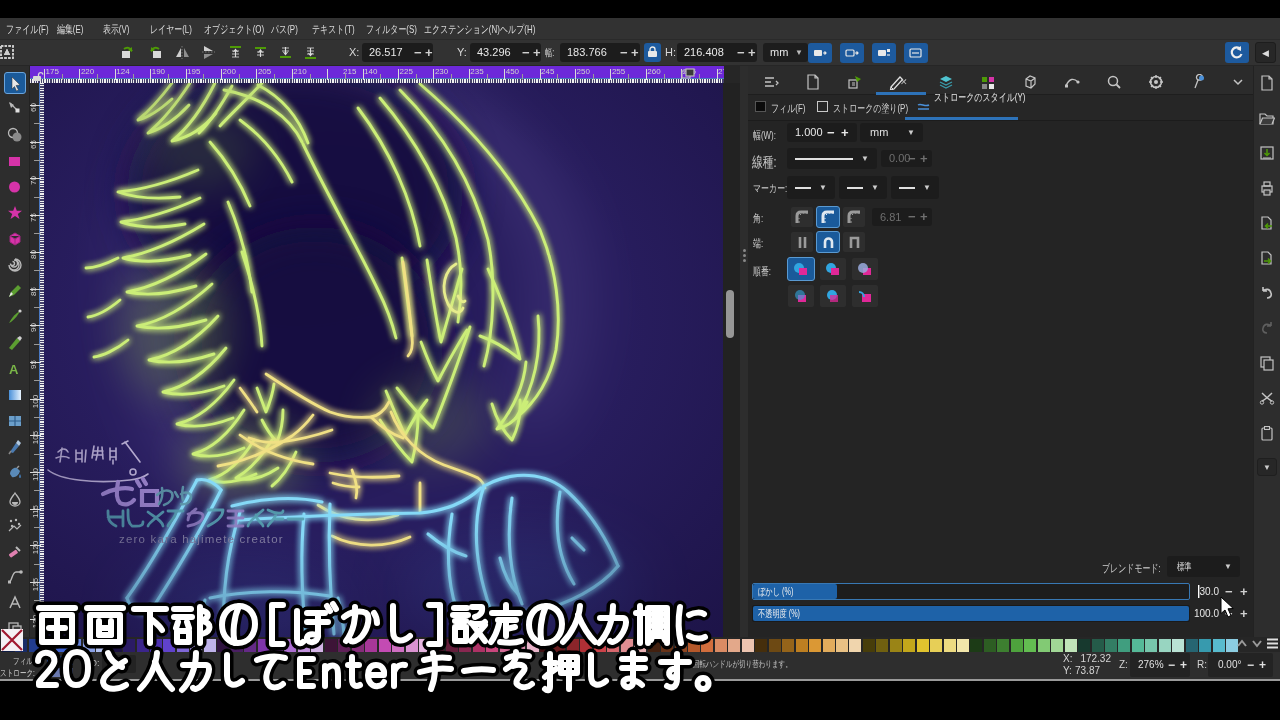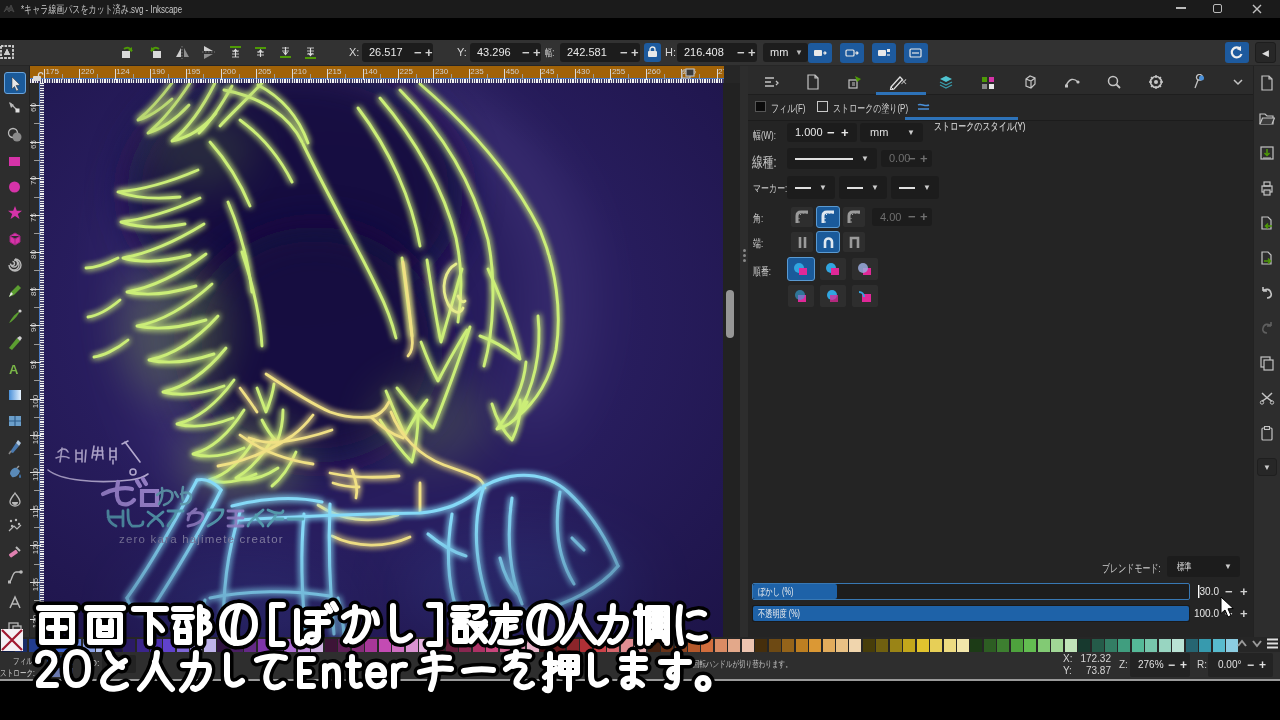--- a/index.html
+++ b/index.html
@@ -9,47 +9,48 @@
 #titlebar{left:0;top:0;width:1280px;height:18px;background:#1b1b1b;color:#c9c9c9;font-size:11px}
 #menubar{left:0;top:18px;width:1280px;height:22px;background:#323232;border-bottom:1px solid #2a2a2a}
 .mi{position:absolute;top:4px;font-size:11px;color:#dedede;white-space:nowrap;transform:scaleX(.72);transform-origin:left}
 #cmdbar{left:0;top:40px;width:1280px;height:26px;background:#323232;border-bottom:1px solid #262626}
 .fld{position:absolute;top:3px;height:19px;background:#1c1c1c;border-radius:3px;color:#e8e8e8;font-size:11px;line-height:19px;padding-left:7px}
 .spn{position:absolute;top:3px;color:#d0d0d0;font-size:13px;line-height:19px;font-weight:bold}
 .lbl{position:absolute;top:6px;font-size:11px;color:#d8d8d8}
 #main{left:0;top:66px;width:1280px;height:571px;background:#262626}
 #toolbox{left:0;top:0;width:30px;height:571px;background:#2d2d2d;border-right:1px solid #222}
 .tool{position:absolute;left:4px;width:22px;height:22px;border-radius:3px}
-#hruler{left:30px;top:0;width:694px;height:17px;background:#a16207;overflow:hidden}
+#hruler{left:30px;top:0;width:694px;height:17px;background:#6d28d9;overflow:hidden}
 #vruler{left:30px;top:17px;width:14px;height:554px;background:#2b2b2b;overflow:hidden}
 #canvas{left:44px;top:17px;width:679px;height:554px;background:#2a1f62;overflow:hidden}
 #vscroll{left:723px;top:17px;width:17px;height:554px;background:#222222}
 #vscroll .thumb{position:absolute;left:3px;top:207px;width:8px;height:48px;background:#969696;border-radius:4px}
 #divider{left:740px;top:0;width:8px;height:571px;background:#2d2d2d}
 #panel{left:748px;top:0;width:505px;height:571px;background:#242424}
 #rtb{left:1253px;top:0;width:27px;height:571px;background:#2d2d2d;border-left:1px solid #222}
 #palette{left:0;top:637px;width:1280px;height:15px;background:#262626}
 .sw{position:absolute;top:2px;width:12px;height:13px}
 #statusbar{left:0;top:652px;width:1280px;height:27px;background:#2e2e2e;color:#cccccc}
 #btmline{left:0;top:679px;width:1280px;height:2px;background:#9a9a9a}
 #blackbar{left:0;top:681px;width:1280px;height:39px;background:#000}
 .cjk{transform:scaleX(.72);transform-origin:left;display:inline-block;white-space:nowrap}
 </style></head><body>
 <div id="app">
 
-<div id="titlebar" class="ab">
-<svg class="ab" style="left:3px;top:3px" width="12" height="12" viewBox="0 0 12 12">
-        <path d="M1 9 L4 3 L6 6 L8 2 L11 9 L8 7 L6 9 L4 6 Z" fill="#3a3a3a" stroke="#555" stroke-width="0.6"></path>
-      </svg>
-<div class="ab" style="left:21px;top:2px"><span class="cjk">*キャラ線画パスをカット済み.svg - Inkscape</span></div>
-<div class="ab" style="left:1176px;top:7px;width:10px;height:2px;background:#bbb"></div>
-<div class="ab" style="left:1213px;top:4px;width:9px;height:9px;border:1.4px solid #bbb;border-radius:2px"></div>
-<svg class="ab" style="left:1251px;top:3px" width="12" height="12" viewBox="0 0 12 12">
-        <path d="M2 2 L10 10 M10 2 L2 10" stroke="#c0c0c0" stroke-width="1.4"></path>
-      </svg>
+<div id="menubar" class="ab">
+<span class="mi" style="left:6px">ファイル(F)</span>
+<span class="mi" style="left:57px">編集(E)</span>
+<span class="mi" style="left:103px">表示(V)</span>
+<span class="mi" style="left:150px">レイヤー(L)</span>
+<span class="mi" style="left:204px">オブジェクト(O)</span>
+<span class="mi" style="left:271px">パス(P)</span>
+<span class="mi" style="left:312px">テキスト(T)</span>
+<span class="mi" style="left:366px">フィルター(S)</span>
+<span class="mi" style="left:424px">エクステンション(N)</span>
+<span class="mi" style="left:500px">ヘルプ(H)</span>
 </div>
 <div id="cmdbar" class="ab">
 <svg class="ab" style="left:%dpx;top:5px" width="15" height="15" viewBox="0 0 15 15">
         <rect x="1" y="1" width="12" height="12" fill="none" stroke="#cccccc" stroke-width="1.3" stroke-dasharray="2.2 1.6"></rect>
         <path d="M4 10 L7 4 L10 10 Z" fill="#cfcfcf"></path>
       </svg>
 <svg class="ab" style="left:%dpx;top:5px" width="15" height="15" viewBox="0 0 15 15">
         <rect x="1" y="1" width="12" height="12" fill="none" stroke="#cccccc" stroke-width="1.3" stroke-dasharray="2.2 1.6"></rect>
         <path d="M4 10 L7 4 L10 10 Z" fill="#cfcfcf"></path>
       </svg>
@@ -103,21 +104,21 @@
       </svg>
 <span class="lbl" style="left:349px">X:</span>
 <div class="fld" style="left:362px;width:71px">26.517</div>
 <span class="spn" style="left:414px">−</span>
       <span class="spn" style="left:425px">+</span>
 <span class="lbl" style="left:457px">Y:</span>
 <div class="fld" style="left:470px;width:71px">43.296</div>
 <span class="spn" style="left:522px">−</span>
       <span class="spn" style="left:533px">+</span>
 <span class="lbl" style="left:545px"><span class="cjk" style="font-size:10px">幅:</span></span>
-<div class="fld" style="left:560px;width:80px">242.581</div>
+<div class="fld" style="left:560px;width:80px">183.766</div>
 <span class="spn" style="left:620px">−</span>
       <span class="spn" style="left:631px">+</span>
 <div class="ab" style="left:644px;top:3px;width:17px;height:19px;background:#1d5a9e;border-radius:3px"><svg width="11" height="12" viewBox="0 0 11 12" style="margin:3px 0 0 3px">
           <rect x="1" y="5" width="9" height="6" rx="1" fill="#e8e8e8"></rect>
           <path d="M3 5 V3.5 A2.5 2.5 0 0 1 8 3.5 V5" fill="none" stroke="#e8e8e8" stroke-width="1.4"></path>
         </svg></div>
 <span class="lbl" style="left:665px">H:</span>
 <div class="fld" style="left:677px;width:80px">216.408</div>
 <span class="spn" style="left:737px">−</span>
       <span class="spn" style="left:748px">+</span>
@@ -264,42 +265,42 @@
 <div class="ab" style="left:173.3px;top:8px;width:1px;height:6px;background:#9a9a9a"></div>
 <div class="ab" style="left:192.5px;top:1px;font-size:8px;color:#cfcfcf">200</div>
 <div class="ab" style="left:191.0px;top:3px;width:1px;height:11px;background:#dadada"></div>
 <div class="ab" style="left:208.7px;top:8px;width:1px;height:6px;background:#9a9a9a"></div>
 <div class="ab" style="left:227.9px;top:1px;font-size:8px;color:#cfcfcf">205</div>
 <div class="ab" style="left:226.4px;top:3px;width:1px;height:11px;background:#dadada"></div>
 <div class="ab" style="left:244.1px;top:8px;width:1px;height:6px;background:#9a9a9a"></div>
 <div class="ab" style="left:263.3px;top:1px;font-size:8px;color:#cfcfcf">210</div>
 <div class="ab" style="left:261.8px;top:3px;width:1px;height:11px;background:#dadada"></div>
 <div class="ab" style="left:279.5px;top:8px;width:1px;height:6px;background:#9a9a9a"></div>
-<div class="ab" style="left:298px;top:1px;font-size:8px;color:#cfcfcf">215</div>
+<div class="ab" style="left:313px;top:1px;font-size:8px;color:#cfcfcf">215</div>
 <div class="ab" style="left:297.2px;top:3px;width:1px;height:11px;background:#dadada"></div>
 <div class="ab" style="left:314.9px;top:8px;width:1px;height:6px;background:#9a9a9a"></div>
 <div class="ab" style="left:334.1px;top:1px;font-size:8px;color:#cfcfcf">140</div>
 <div class="ab" style="left:332.6px;top:3px;width:1px;height:11px;background:#dadada"></div>
 <div class="ab" style="left:350.3px;top:8px;width:1px;height:6px;background:#9a9a9a"></div>
 <div class="ab" style="left:369.5px;top:1px;font-size:8px;color:#cfcfcf">225</div>
 <div class="ab" style="left:368.0px;top:3px;width:1px;height:11px;background:#dadada"></div>
 <div class="ab" style="left:385.7px;top:8px;width:1px;height:6px;background:#9a9a9a"></div>
 <div class="ab" style="left:404.9px;top:1px;font-size:8px;color:#cfcfcf">230</div>
 <div class="ab" style="left:403.4px;top:3px;width:1px;height:11px;background:#dadada"></div>
 <div class="ab" style="left:421.1px;top:8px;width:1px;height:6px;background:#9a9a9a"></div>
 <div class="ab" style="left:440.3px;top:1px;font-size:8px;color:#cfcfcf">235</div>
 <div class="ab" style="left:438.8px;top:3px;width:1px;height:11px;background:#dadada"></div>
 <div class="ab" style="left:456.5px;top:8px;width:1px;height:6px;background:#9a9a9a"></div>
 <div class="ab" style="left:475.7px;top:1px;font-size:8px;color:#cfcfcf">450</div>
 <div class="ab" style="left:474.2px;top:3px;width:1px;height:11px;background:#dadada"></div>
 <div class="ab" style="left:491.9px;top:8px;width:1px;height:6px;background:#9a9a9a"></div>
 <div class="ab" style="left:511.1px;top:1px;font-size:8px;color:#cfcfcf">245</div>
 <div class="ab" style="left:509.6px;top:3px;width:1px;height:11px;background:#dadada"></div>
 <div class="ab" style="left:527.3px;top:8px;width:1px;height:6px;background:#9a9a9a"></div>
-<div class="ab" style="left:546.5px;top:1px;font-size:8px;color:#cfcfcf">430</div>
+<div class="ab" style="left:546.5px;top:1px;font-size:8px;color:#cfcfcf">250</div>
 <div class="ab" style="left:545.0px;top:3px;width:1px;height:11px;background:#dadada"></div>
 <div class="ab" style="left:562.7px;top:8px;width:1px;height:6px;background:#9a9a9a"></div>
 <div class="ab" style="left:581.9px;top:1px;font-size:8px;color:#cfcfcf">255</div>
 <div class="ab" style="left:580.4px;top:3px;width:1px;height:11px;background:#dadada"></div>
 <div class="ab" style="left:598.1px;top:8px;width:1px;height:6px;background:#9a9a9a"></div>
 <div class="ab" style="left:617.3px;top:1px;font-size:8px;color:#cfcfcf">260</div>
 <div class="ab" style="left:615.8px;top:3px;width:1px;height:11px;background:#dadada"></div>
 <div class="ab" style="left:633.5px;top:8px;width:1px;height:6px;background:#9a9a9a"></div>
 <div class="ab" style="left:652.7px;top:1px;font-size:8px;color:#cfcfcf">265</div>
 <div class="ab" style="left:651.2px;top:3px;width:1px;height:11px;background:#dadada"></div>
@@ -583,21 +584,21 @@
 <div class="ab" style="left:152px;top:11px;color:#bbb;font-size:9px">✕</div>
 <div class="ab" style="left:128px;top:26px;width:50px;height:3px;background:#2d72b8"></div>
 <div class="ab" style="left:0;top:29px;width:505px;height:26px;background:#262626;border-bottom:1px solid #1c1c1c"></div>
 <div class="ab" style="left:7px;top:35px;width:11px;height:11px;background:#0b0b0b;border:1px solid #555"></div>
 <div class="ab" style="left:23px;top:35px;font-size:11px;color:#d5d5d5"><span class="cjk">フィル(F)</span></div>
 <div class="ab" style="left:69px;top:35px;width:11px;height:11px;border:1.5px solid #c8c8c8"></div>
 <div class="ab" style="left:85px;top:35px;font-size:11px;color:#d5d5d5"><span class="cjk">ストロークの塗り(P)</span></div>
 <svg class="ab" style="left:169px;top:36px" width="13" height="10" viewBox="0 0 13 10">
           <path d="M1 3 C4 1 8 5 12 3 M1 7 h11" stroke="#4a90d9" fill="none" stroke-width="1.5"></path>
         </svg>
-<div class="ab" style="left:186px;top:53px;font-size:11px;color:#e8e8e8"><span class="cjk">ストロークのスタイル(Y)</span></div>
+<div class="ab" style="left:186px;top:24px;font-size:11px;color:#e8e8e8"><span class="cjk">ストロークのスタイル(Y)</span></div>
 <div class="ab" style="left:157px;top:51px;width:113px;height:3px;background:#2d72b8"></div>
 <div class="ab" style="left:5px;top:62px;font-size:11px;color:#cfcfcf"><span class="cjk">幅(W):</span></div>
 <div class="ab" style="left:39px;top:57px;width:70px;height:19px;background:#1c1c1c;border-radius:3px;color:#e8e8e8;font-size:11px;line-height:19px;padding-left:8px">1.000</div>
 <span class="ab" style="left:79px;top:57px;color:#e8e8e8;font-size:13px;font-weight:bold;line-height:19px">−</span>
 <span class="ab" style="left:93px;top:57px;color:#e8e8e8;font-size:13px;font-weight:bold;line-height:19px">+</span>
 <div class="ab" style="left:112px;top:57px;width:63px;height:19px;background:#1c1c1c;border-radius:3px"></div>
 <div class="ab" style="left:122px;top:57px;font-size:11px;color:#e0e0e0;line-height:19px">mm</div>
 <div class="ab" style="left:159px;top:57px;color:#ccc;font-size:8px;line-height:19px">▼</div>
 <div class="ab" style="left:4px;top:87px;font-size:15px;color:#cfcfcf"><span class="cjk">線種:</span></div>
 <div class="ab" style="left:39px;top:82px;width:90px;height:21px;background:#1c1c1c;border-radius:3px"></div>
@@ -622,21 +623,21 @@
             <path d="M4 13 v-2 m0 -2 v-1 m1 -3 l1 -1 m2 -1 h1 m2 0 h2" stroke="#9a9a9a" stroke-width="1" fill="none"></path>
           </svg></div>
 <div class="ab" style="left:68px;top:140px;width:24px;height:22px;background:#1a5a9a;border:1px solid #5a9ad2;border-radius:3px"><svg width="15" height="15" viewBox="0 0 15 15" style="margin:3px 0 0 4px">
             <path d="M2 13 V6 Q2 2 6 2 H13" fill="none" stroke="#dfe8f0" stroke-width="3"></path>
             <path d="M4 13 v-2 m0 -2 v-1 m1 -3 l1 -1 m2 -1 h1 m2 0 h2" stroke="#dfe8f0" stroke-width="1" fill="none"></path>
           </svg></div>
 <div class="ab" style="left:94px;top:140px;width:24px;height:22px;background:#2e2e2e;border:1px solid #242424;border-radius:3px"><svg width="15" height="15" viewBox="0 0 15 15" style="margin:3px 0 0 4px">
             <path d="M2 13 V6 Q2 2 6 2 H13" fill="none" stroke="#9a9a9a" stroke-width="3"></path>
             <path d="M4 13 v-2 m0 -2 v-1 m1 -3 l1 -1 m2 -1 h1 m2 0 h2" stroke="#9a9a9a" stroke-width="1" fill="none"></path>
           </svg></div>
-<div class="ab" style="left:124px;top:142px;width:60px;height:18px;background:#1c1c1c;border-radius:3px;color:#6f6f6f;font-size:11px;line-height:18px;padding-left:8px">4.00</div>
+<div class="ab" style="left:124px;top:142px;width:60px;height:18px;background:#1c1c1c;border-radius:3px;color:#6f6f6f;font-size:11px;line-height:18px;padding-left:8px">6.81</div>
 <span class="ab" style="left:160px;top:142px;color:#6f6f6f;font-size:13px;font-weight:bold;line-height:18px">−</span>
 <span class="ab" style="left:172px;top:142px;color:#6f6f6f;font-size:13px;font-weight:bold;line-height:18px">+</span>
 <div class="ab" style="left:5px;top:170px;font-size:11px;color:#cfcfcf"><span class="cjk">端:</span></div>
 <div class="ab" style="left:42px;top:165px;width:24px;height:22px;background:#2e2e2e;border:1px solid #242424;border-radius:3px"><svg width="15" height="15" viewBox="0 0 15 15" style="margin:3px 0 0 4px">
             <path d="M5 2 V13 M10 2 V13" stroke="#9a9a9a" stroke-width="2.6"></path>
           </svg></div>
 <div class="ab" style="left:68px;top:165px;width:24px;height:22px;background:#1a5a9a;border:1px solid #5a9ad2;border-radius:3px"><svg width="15" height="15" viewBox="0 0 15 15" style="margin:3px 0 0 4px">
             <path d="M4 13 V7 A3.5 3.5 0 0 1 11 7 V13" fill="none" stroke="#dfe8f0" stroke-width="2.6"></path>
           </svg></div>
 <div class="ab" style="left:94px;top:165px;width:24px;height:22px;background:#2e2e2e;border:1px solid #242424;border-radius:3px"><svg width="15" height="15" viewBox="0 0 15 15" style="margin:3px 0 0 4px">
@@ -843,21 +844,21 @@
 <div class="ab" style="left:13px;top:3px;font-size:9px;color:#cfcfcf"><span class="cjk">フィル:</span></div>
 <div class="ab" style="left:0px;top:15px;font-size:9px;color:#cfcfcf"><span class="cjk">ストローク:</span></div>
 <div class="ab" style="left:47px;top:4px;width:26px;height:9px;background:#274a8c"></div>
 <div class="ab" style="left:47px;top:16px;width:26px;height:9px;background:#6b7ab0"></div>
 <div class="ab" style="left:90px;top:6px;font-size:9px;color:#bbb">O:</div>
 <div class="ab" style="left:102px;top:3px;width:34px;height:18px;background:#232323;border-radius:2px;color:#ddd;font-size:9px;line-height:18px;padding-left:4px">100</div>
 <div class="ab" style="left:693px;top:6px;font-size:9px;color:#c5c5c5"><span class="cjk">回転ハンドルが切り替わります。</span></div>
 <div class="ab" style="left:1063px;top:1px;font-size:10px;color:#d5d5d5">X:</div>
 <div class="ab" style="left:1075px;top:1px;width:36px;font-size:10px;color:#d5d5d5;text-align:right">172.32</div>
 <div class="ab" style="left:1063px;top:13px;font-size:10px;color:#d5d5d5">Y:</div>
-<div class="ab" style="left:1075px;top:13px;width:36px;font-size:10px;color:#d5d5d5;text-align:right">73.87</div>
+<div class="ab" style="left:1075px;top:13px;width:36px;font-size:10px;color:#d5d5d5;">73.87</div>
 <div class="ab" style="left:1119px;top:7px;font-size:10px;color:#d5d5d5">Z:</div>
 <div class="ab" style="left:1130px;top:1px;width:60px;height:24px;background:#232323;border-radius:2px;color:#e0e0e0;font-size:10px;line-height:24px;padding-left:8px">276%<span style="position:absolute;left:38px;font-size:12px;font-weight:bold">−</span><span style="position:absolute;left:50px;font-size:12px;font-weight:bold">+</span></div>
 <div class="ab" style="left:1197px;top:7px;font-size:10px;color:#d5d5d5">R:</div>
 <div class="ab" style="left:1208px;top:1px;width:65px;height:24px;background:#232323;border-radius:2px;color:#e0e0e0;font-size:10px;line-height:24px;padding-left:10px">0.00°<span style="position:absolute;left:39px;font-size:12px;font-weight:bold">−</span><span style="position:absolute;left:51px;font-size:12px;font-weight:bold">+</span></div>
 </div>
 <div id="btmline" class="ab"></div>
 <div id="blackbar" class="ab"></div>
 <svg class="ab" style="left:0;top:0;pointer-events:none" width="1280" height="720" viewBox="0 0 1280 720">
 <g id="subg" fill="none" stroke="#000" stroke-width="13" stroke-linecap="round" stroke-linejoin="round">
 <path d="M39,608 H75"></path>

